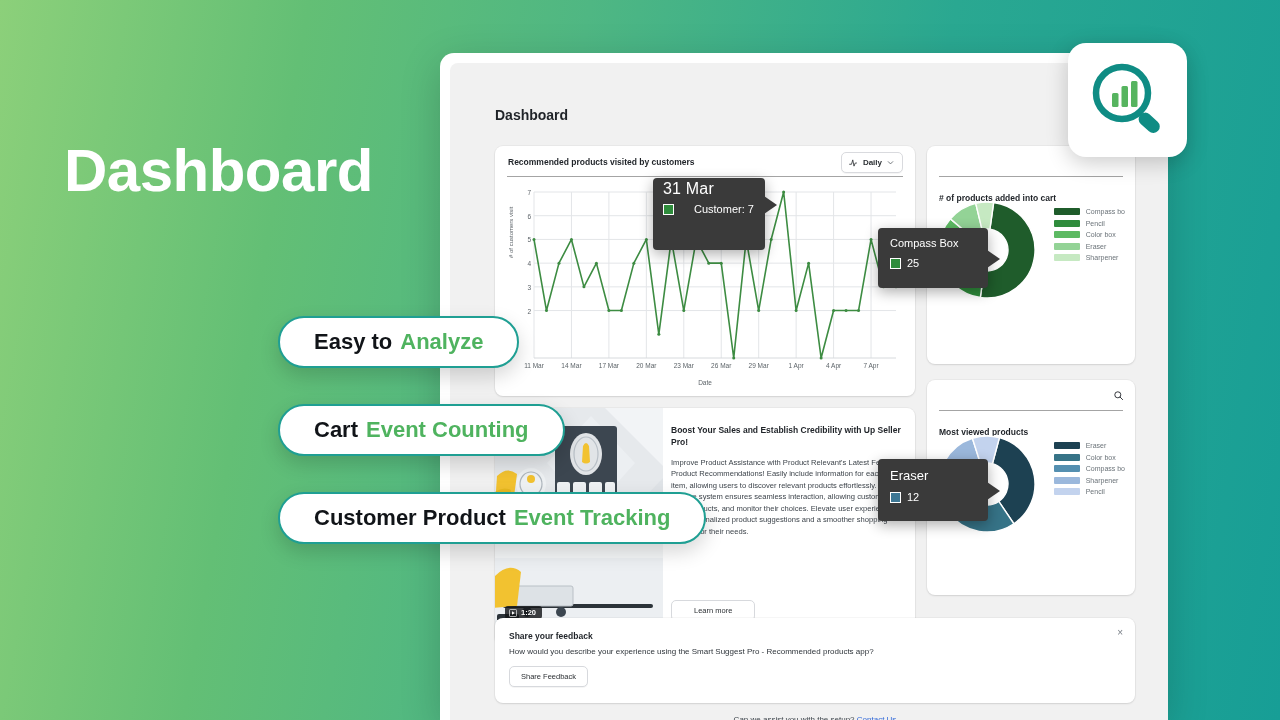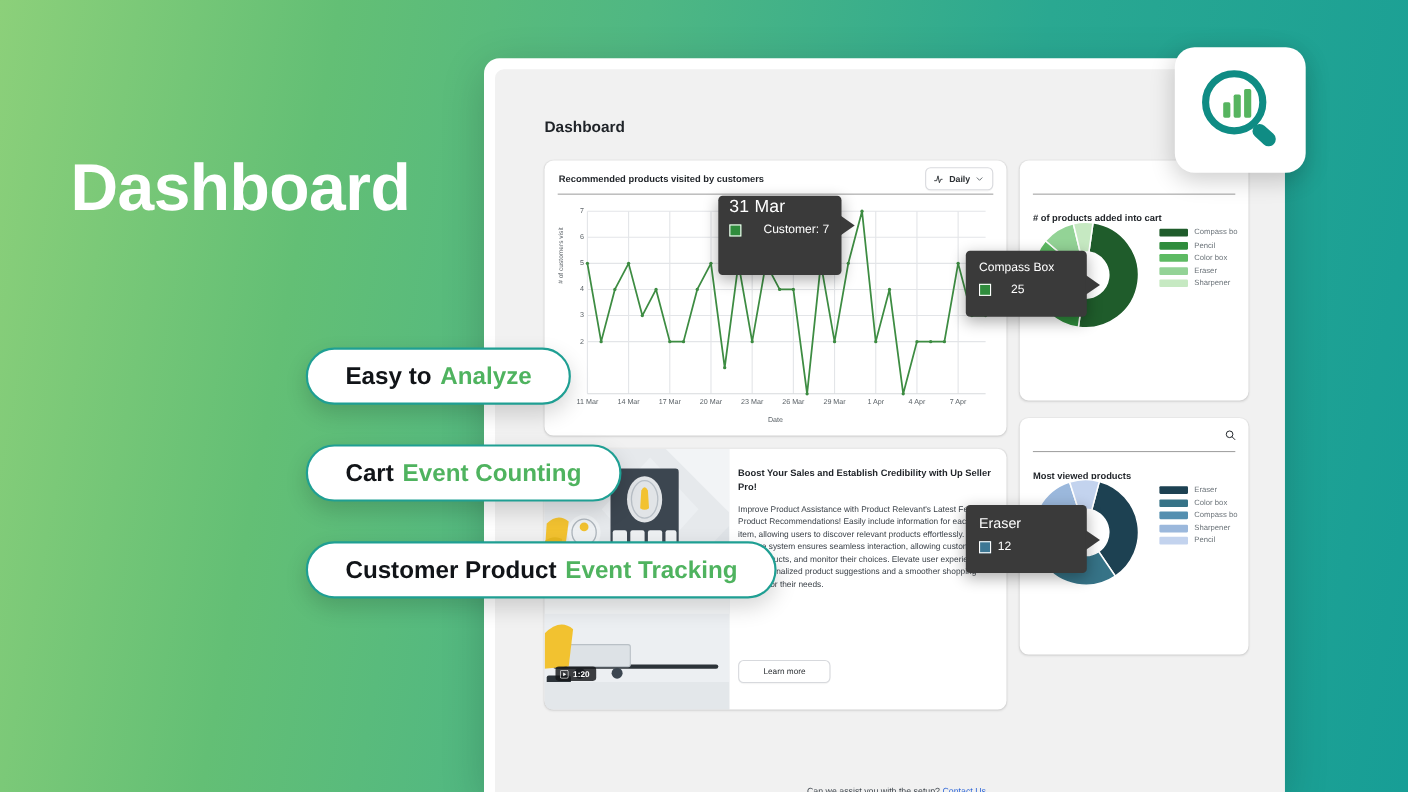--- a/index.html
+++ b/index.html
@@ -158,21 +158,21 @@
     border-top: 9px solid transparent; border-bottom: 9px solid transparent;
     border-left: 13px solid #3a3a3a;
   }
   #tt-chart { left: 653px; top: 178px; width: 112px; height: 72px; padding: 2px 10px; }
   #tt-chart .tt-title { font-size: 16px; font-weight: 500; letter-spacing:.2px; }
   #tt-chart .tt-row { display:flex; align-items:center; gap:20px; margin-top: 5px; font-size: 11px; }
   #tt-chart .tt-arrow { right: -12px; top: 18px; }
 
   #tt-cart { left: 878px; top: 228px; width: 110px; height: 60px; padding: 9px 12px; }
   #tt-cart .tt-title { font-size: 11px; font-weight: 500; }
-  #tt-cart .tt-row { display:flex; align-items:center; gap:18px; margin-top: 8px; font-size: 11px; }
+  #tt-cart .tt-row { display:flex; align-items:center; gap:6px; margin-top: 8px; font-size: 11px; }
   #tt-cart .tt-arrow { right: -12px; top: 22px; }
 
   #tt-viewed { left: 878px; top: 459px; width: 110px; height: 62px; padding: 9px 12px; }
   #tt-viewed .tt-title { font-size: 13px; font-weight: 500; }
   #tt-viewed .tt-row { display:flex; align-items:center; gap:6px; margin-top: 8px; font-size: 11px; }
   #tt-viewed .tt-arrow { right: -12px; top: 23px; }
 
   .tt-swatch { width: 11px; height: 11px; border: 1.5px solid #fff; display:inline-block; }
 
   
@@ -420,20 +420,26 @@
           <span>1:20</span>
         </div>
       </div>
       <div id="promo-body">
         <div id="promo-heading">Boost Your Sales and Establish Credibility with Up Seller Pro!</div>
         <div id="promo-text">Improve Product Assistance with Product Relevant's Latest Feature: Product Recommendations! Easily include information for each item, allowing users to discover relevant products effortlessly. Our intuitive system ensures seamless interaction, allowing customers to view products, and monitor their choices. Elevate user experience with personalized product suggestions and a smoother shopping journey for their needs.</div>
       </div>
       <div id="learn-more-btn">Learn more</div>
     </div>
 
+    <div class="card" id="feedback-card">
+      <div id="feedback-title">Share your feedback</div>
+      <div id="feedback-question">How would you describe your experience using the Smart Suggest Pro - Recommended products app?</div>
+      <div id="share-feedback-btn">Share Feedback</div>
+      <div id="feedback-close">×</div>
+    </div>
 
     <div id="assist-row">
       <span>Can we assist you with the setup?</span>
       <a href="#">Contact Us</a>
     </div>
 
   </div>
 </div>
 
 <div class="tooltip" id="tt-chart">

